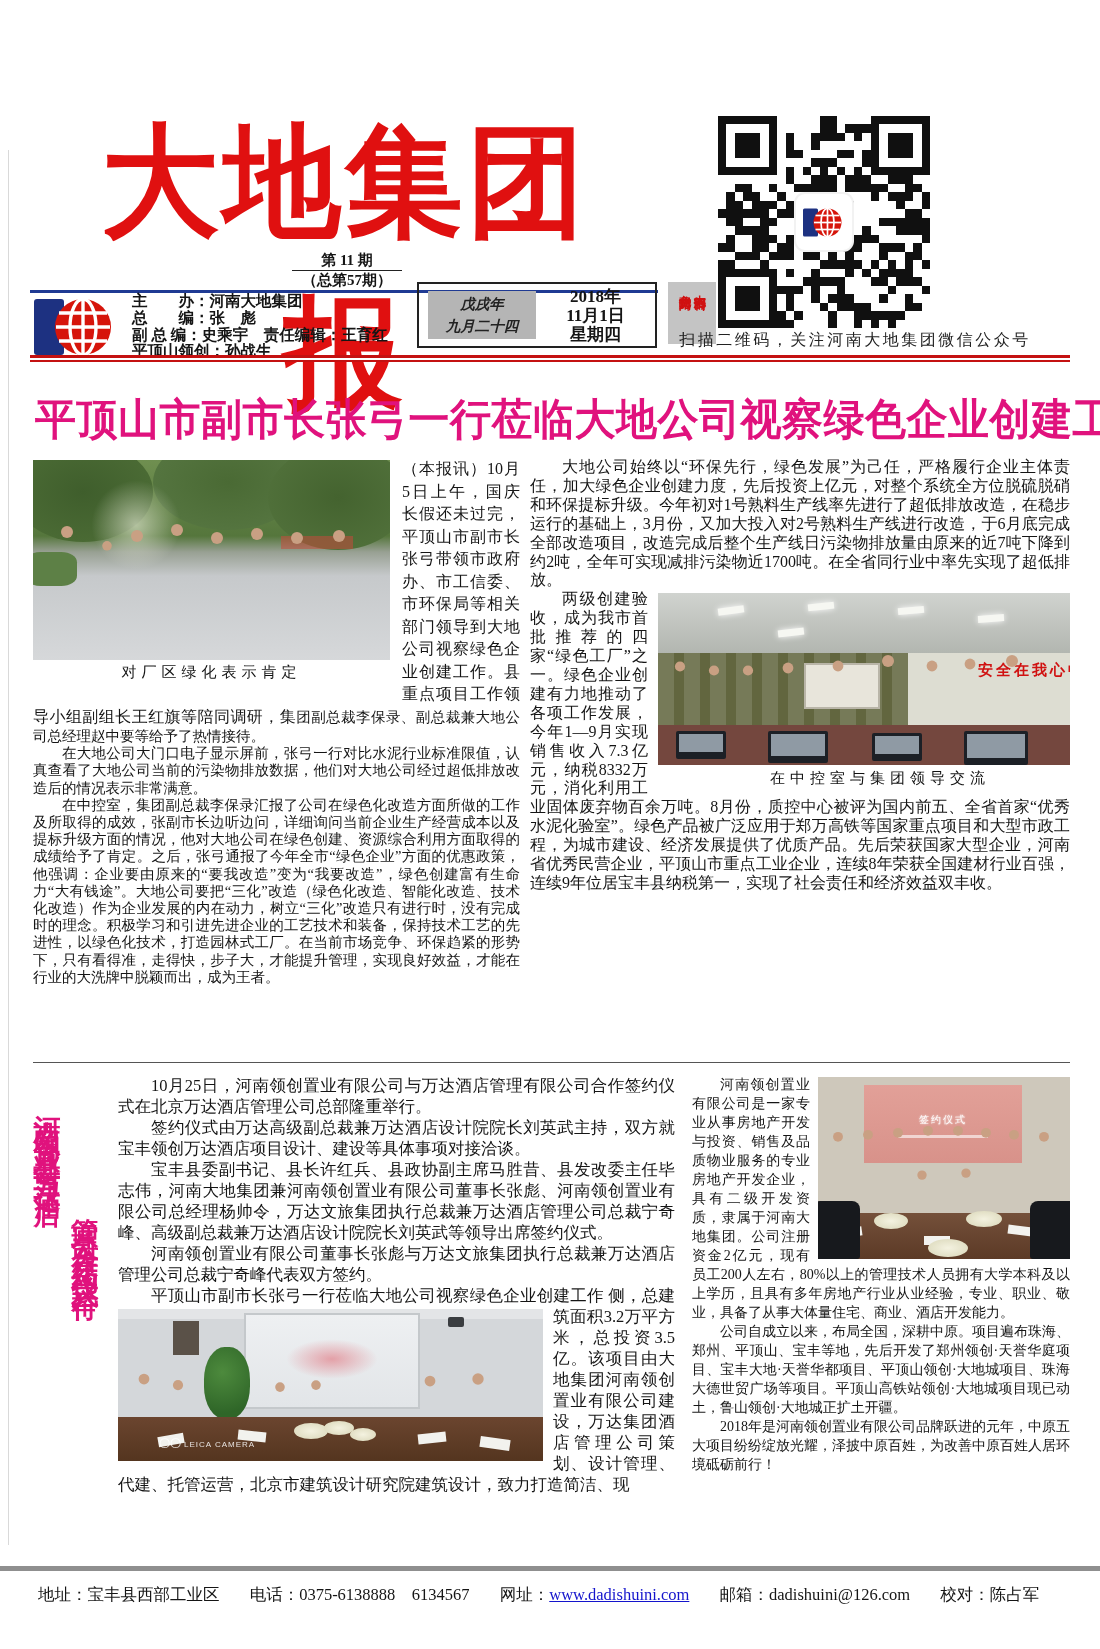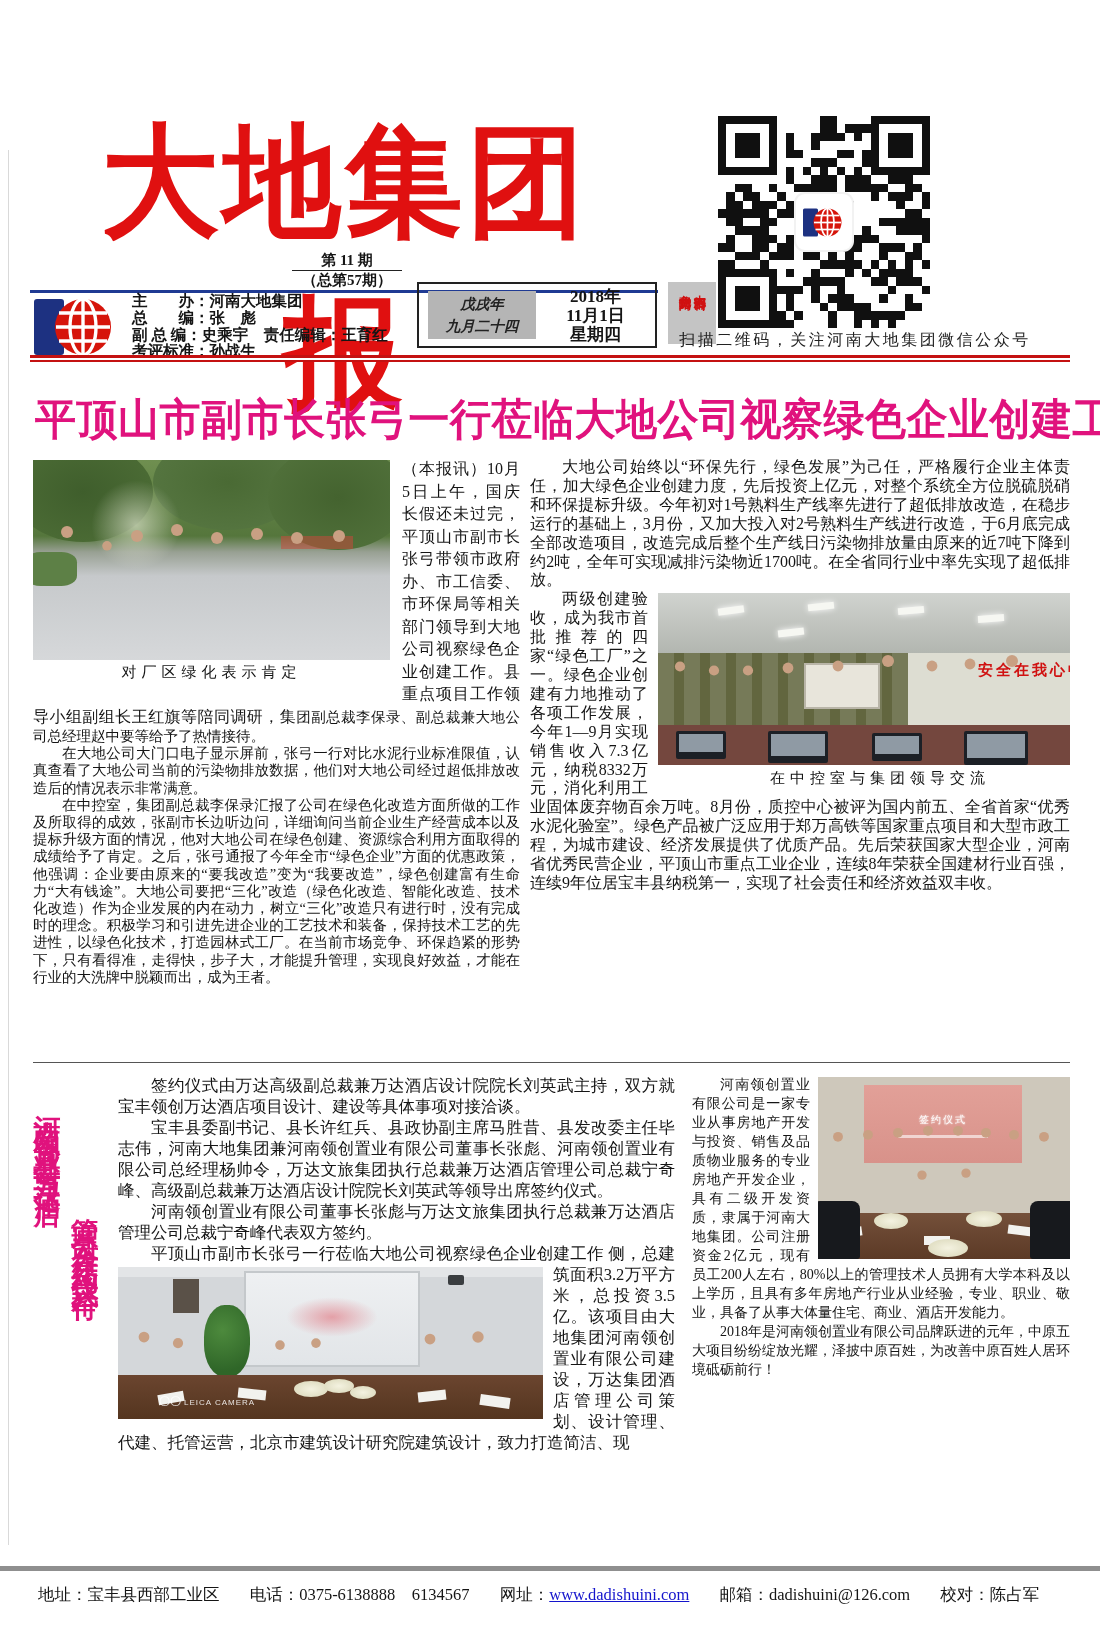--- a/index.html
+++ b/index.html
@@ -127,21 +127,21 @@
       <ellipse cx="49" cy="31" rx="13" ry="28"></ellipse>
       <line x1="49" y1="3" x2="49" y2="59"></line>
     </g>
   </svg>
 </div>
 
 <div class="abs mast-info">
   <div>主　　办：河南大地集团</div>
   <div>总　　编：张　彪</div>
   <div>副 总 编：史乘宇　责任编辑：王育红</div>
-  <div>考评标准：孙战生</div>
+  <div>平顶山领创：孙战生</div>
 </div>
 
 <div class="abs date-box">
   <div class="lunar">
     <div>戊戌年</div>
     <div>九月二十四</div>
   </div>
   <div class="gdate">
     <div>2018年</div>
     <div>11月1日</div>
@@ -872,20 +872,21 @@
     <span>两级创建验收，成为我市首批推荐的四家“绿色工厂”之一。绿色企业创建有力地推动了各项工作发展，今年1—9月实现销售收入7.3亿元，纳税8332万元，消化利用工业固体废弃物百余万吨。8月</span><span>份，质控中心被评为国内前五、全省首家“优秀水泥化验室”。绿色产品被广泛应用于郑万高铁等国家重点项目和大型市政工程，为城市建设、经济发展提供了优质产品。先后荣获国家大型企业，河南省优秀民营企业，平顶山市重点工业企业，连续8年荣获全国建材行业百强，连续9年位居宝丰县纳税第一，实现了社会责任和经济效益双丰收。</span>
   </p>
 </div>
 
 <div class="abs art-div"></div>
 
 <div class="abs vtitle vt1">河南领创置业公司与万达酒店</div>
 <div class="abs vtitle vt2">管理公司合作签约仪式举行</div>
 
 <div class="abs a2-left">
+  <p class="ind">10月25日，河南领创置业有限公司与万达酒店管理有限公司合作签约仪式在北京万达酒店管理公司总部隆重举行。</p>
   <p class="ind">签约仪式由万达高级副总裁兼万达酒店设计院院长刘英武主持，双方就宝丰领创万达酒店项目设计、建设等具体事项对接洽谈。</p>
   <p class="ind">宝丰县委副书记、县长许红兵、县政协副主席马胜昔、县发改委主任毕志伟，河南大地集团兼河南领创置业有限公司董事长张彪、河南领创置业有限公司总经理杨帅令，万达文旅集团执行总裁兼万达酒店管理公司总裁宁奇峰、高级副总裁兼万达酒店设计院院长刘英武等领导出席签约仪式。</p>
   <p class="ind">河南领创置业有限公司董事长张彪与万达文旅集团执行总裁兼万达酒店管理公司总裁宁奇峰代表双方签约。</p>
   <p class="ind">
     <span>平顶山市副市长张弓一行莅临大地公司视察绿色企业创建工作</span>
     <span class="ph3wrap" style="display:block;">
       <span class="photo p3" style="display:block;width:425px;height:152px;">
         <span style="position:absolute;left:0;top:0;width:100%;height:10px;background:#e3e5e7;"></span>
         <span class="screen3">
             <span class="pinkglow"></span>
@@ -938,20 +939,21 @@
         <span class="paper" style="left:106px;bottom:14px;width:26px;height:9px;"></span>
         <span class="flower" style="left:56px;bottom:30px;width:34px;height:16px;"></span>
         <span class="flower" style="left:148px;bottom:32px;width:36px;height:16px;"></span>
         <span class="flower" style="left:110px;bottom:2px;width:40px;height:18px;"></span>
         <span class="chair" style="left:-6px;bottom:0;width:48px;height:58px;"></span>
         <span class="chair" style="left:212px;bottom:0;width:48px;height:58px;"></span>
       </span>
     </span>
   </p>
   <p class="ind">河南领创置业有限公司是一家专业从事房地产开发与投资、销售及品质物业服务的专业房地产开发企业，具有二级开发资质，隶属于河南大地集团。公司注册资金2亿元，现有员工200人左右，80%以上的管理技术人员拥有大学本科及以上学历，且具有多年房地产行业从业经验，专业、职业、敬业，具备了从事大体量住宅、商业、酒店开发能力。</p>
+  <p class="ind">公司自成立以来，布局全国，深耕中原。项目遍布珠海、郑州、平顶山、宝丰等地，先后开发了郑州领创·天誉华庭项目、宝丰大地·天誉华都项目、平顶山领创·大地城项目、珠海大德世贸广场等项目。平顶山高铁站领创·大地城项目现已动土，鲁山领创·大地城正扩土开疆。</p>
   <p class="ind">2018年是河南领创置业有限公司品牌跃进的元年，中原五大项目纷纷绽放光耀，泽披中原百姓，为改善中原百姓人居环境砥砺前行！</p>
 
 </div>
 
 <div class="abs foot-rule"></div>
 <div class="abs footer">
   <span>地址：</span><span>宝丰县西部工业区</span><span class="sep"></span>
   <span>电话：</span><span>0375-6138888　6134567</span><span class="sep"></span>
   <span>网址：</span><span class="weblink">www.dadishuini.com</span><span class="sep"></span>
   <span>邮箱：</span><span>dadishuini@126.com</span><span class="sep"></span>

